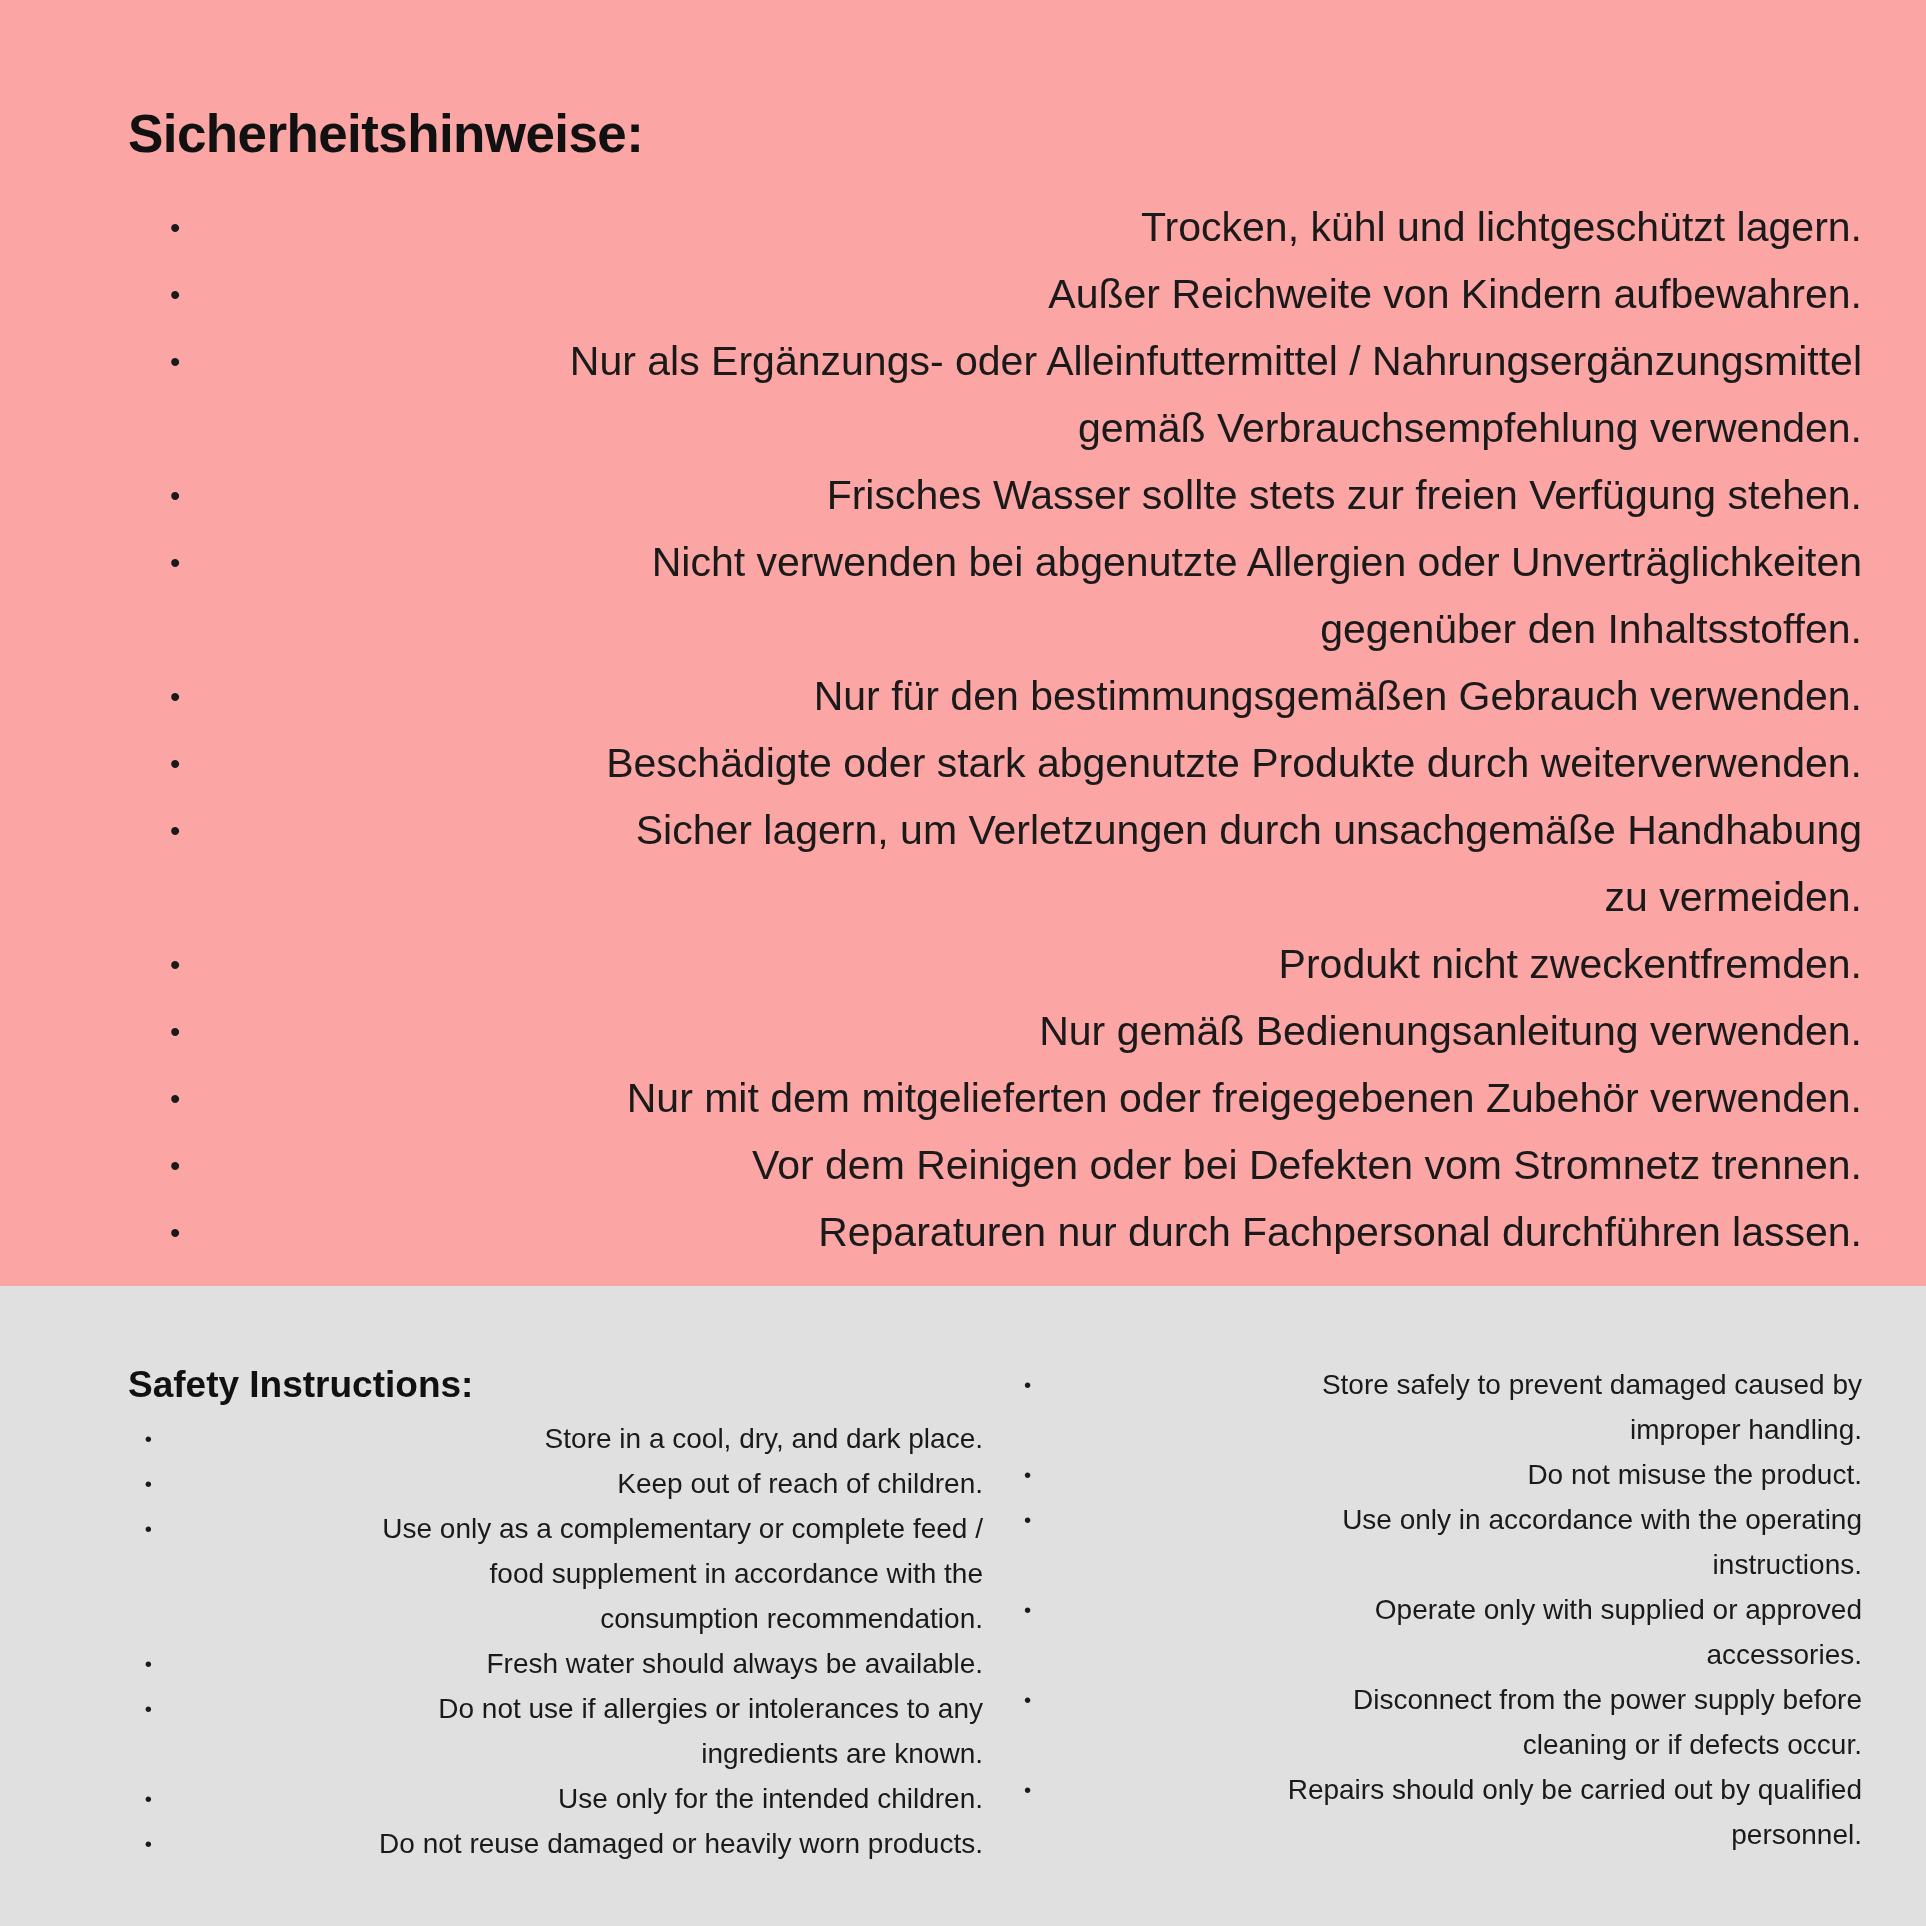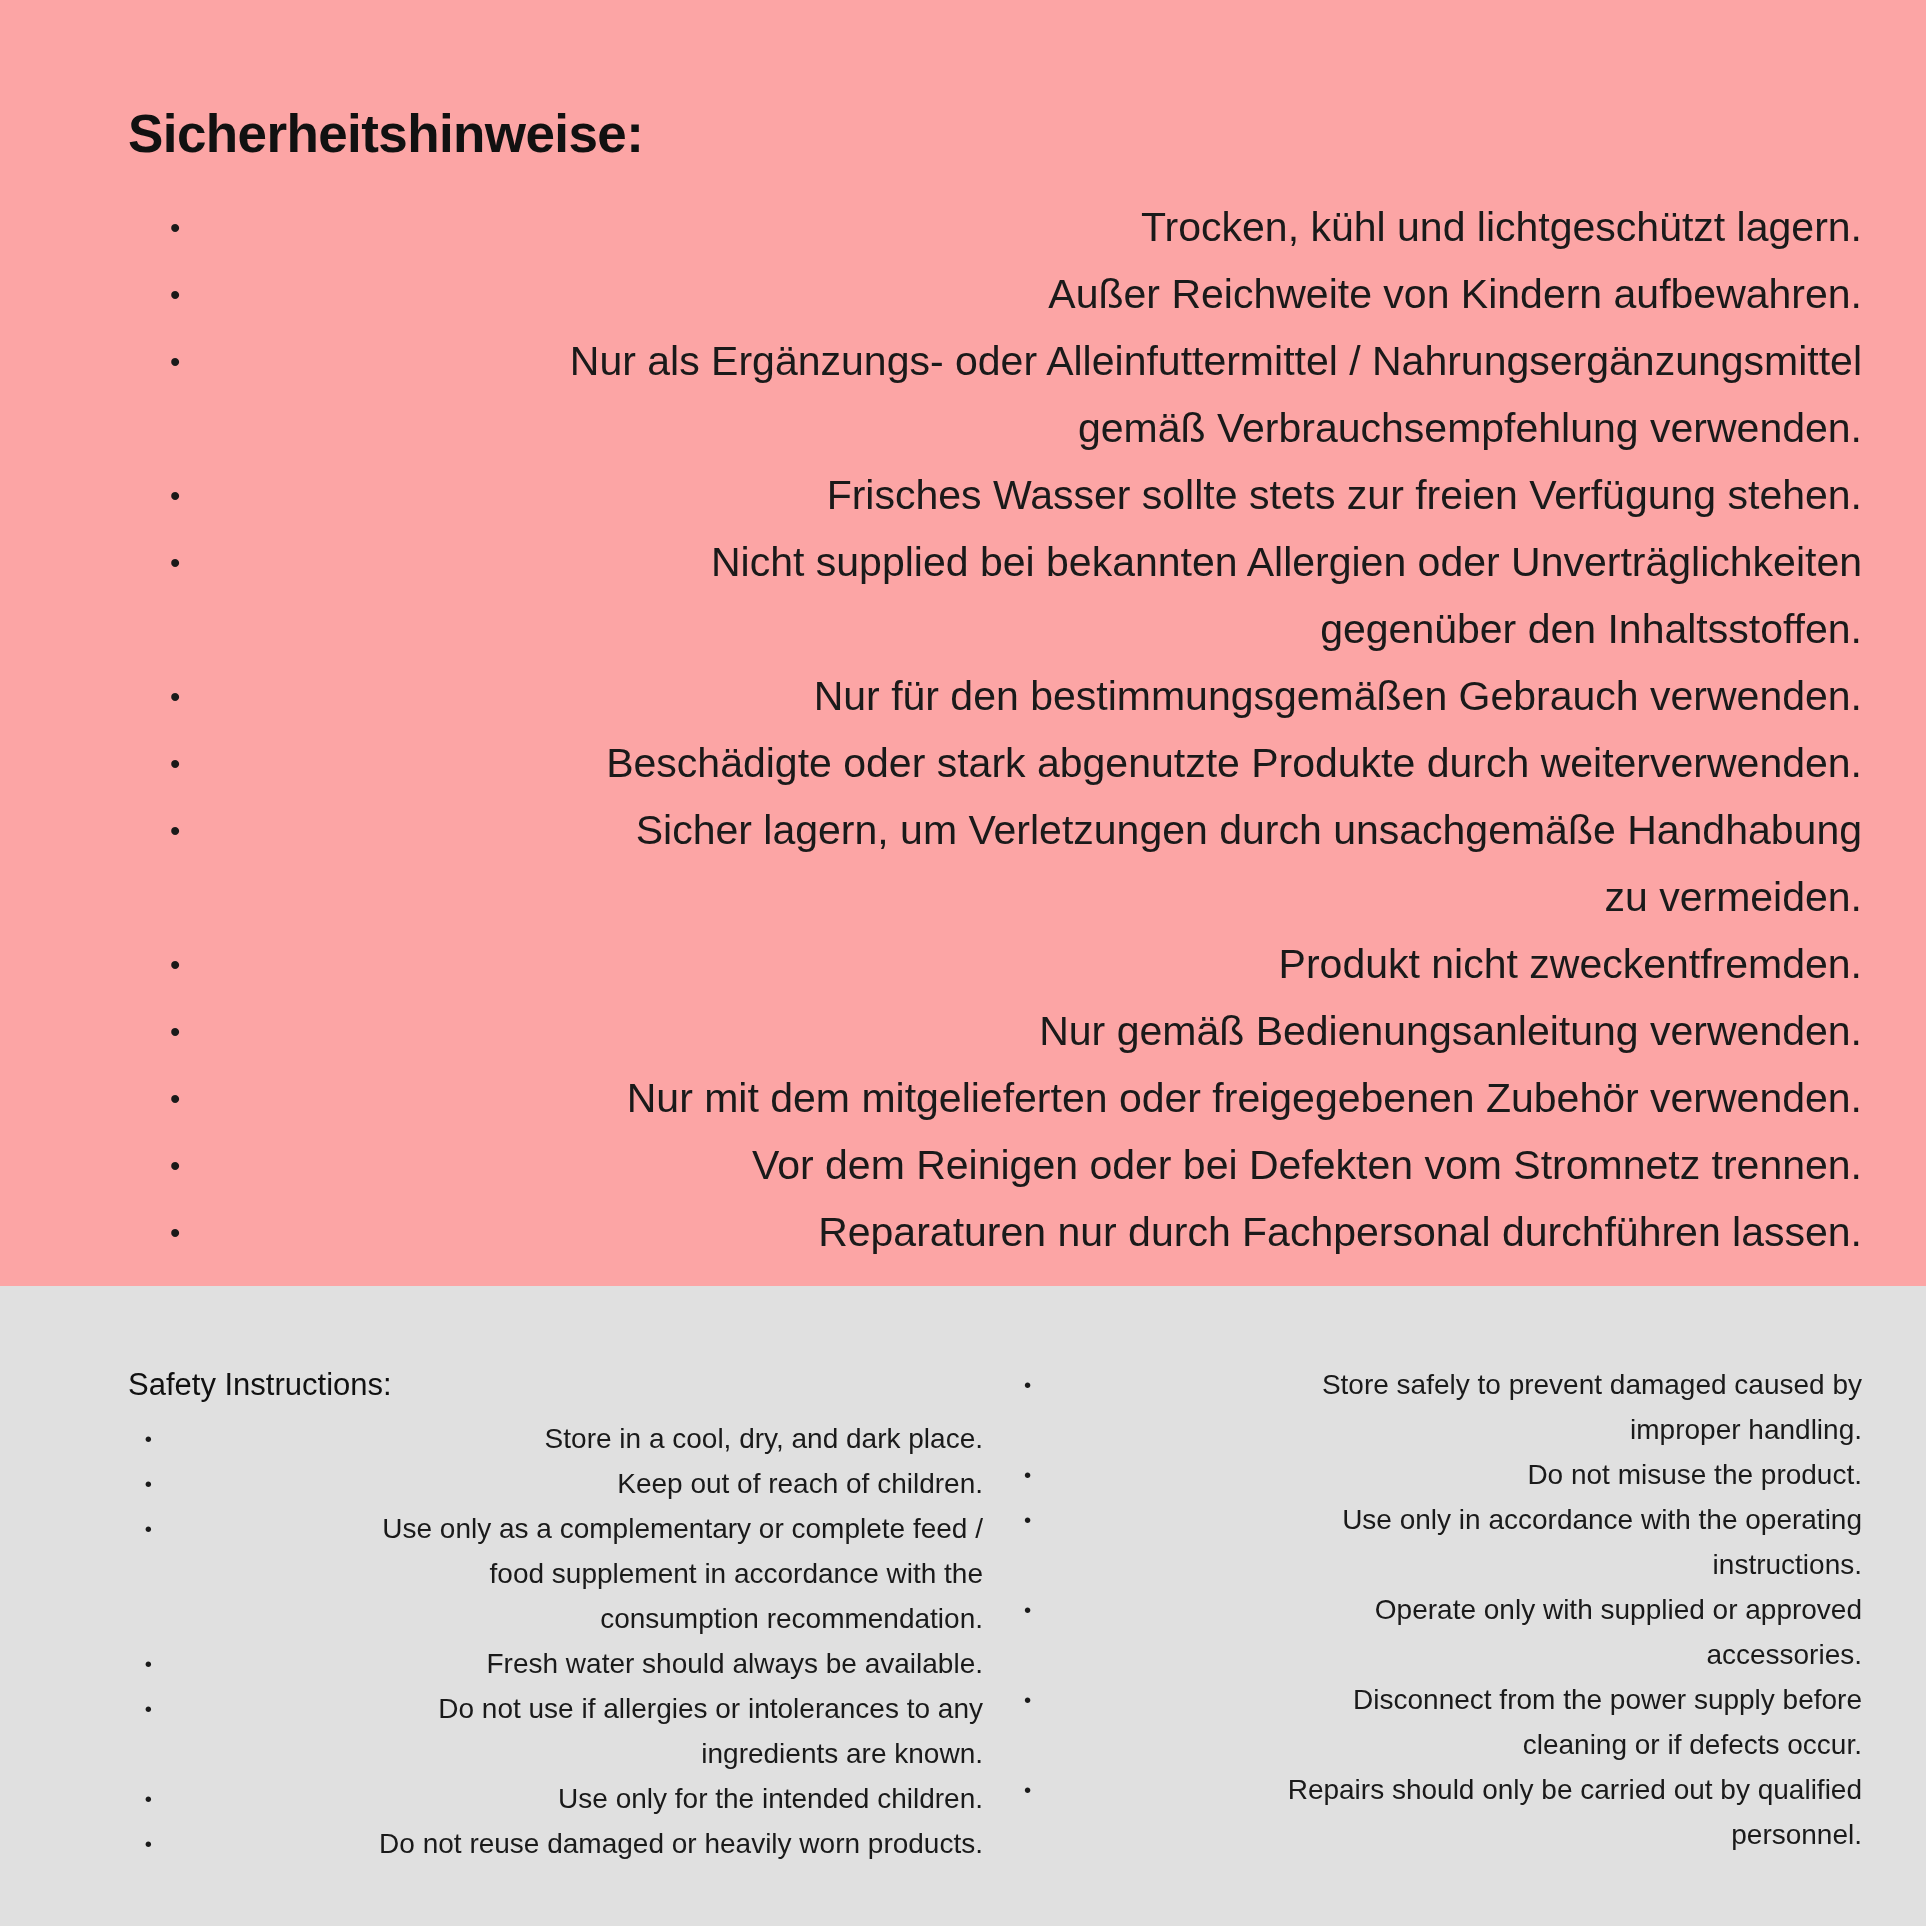--- a/index.html
+++ b/index.html
@@ -58,23 +58,23 @@
     gap: 41px;
   }
   .col-left {
     flex: 0 0 855px;
   }
   .col-right {
     flex: 1 1 auto;
   }
   .en-title {
     margin: 0 0 9px 0;
-    font-size: 31px;
+    font-size: 37px;
     line-height: 45px;
-    font-weight: 400;
+    font-weight: 700;
     color: #111111;
   }
   .en-list {
     margin: 0;
     padding: 0;
     list-style: none;
   }
   .col-left .en-list {
     padding-left: 16.7px;
   }
@@ -111,21 +111,21 @@
 gemäß Verbrauchsempfehlung verwenden.</span>
       </li>
 
       <li class="li-row">
         <span class="bullet">•</span>
         <span class="item-text">Frisches Wasser sollte stets zur freien Verfügung stehen.</span>
       </li>
 
       <li class="li-row">
         <span class="bullet">•</span>
-        <span class="item-text">Nicht supplied bei bekannten Allergien oder Unverträglichkeiten
+        <span class="item-text">Nicht verwenden bei abgenutzte Allergien oder Unverträglichkeiten
 gegenüber den Inhaltsstoffen.</span>
       </li>
 
       <li class="li-row">
         <span class="bullet">•</span>
         <span class="item-text">Nur für den bestimmungsgemäßen Gebrauch verwenden.</span>
       </li>
 
       <li class="li-row">
         <span class="bullet">•</span>

